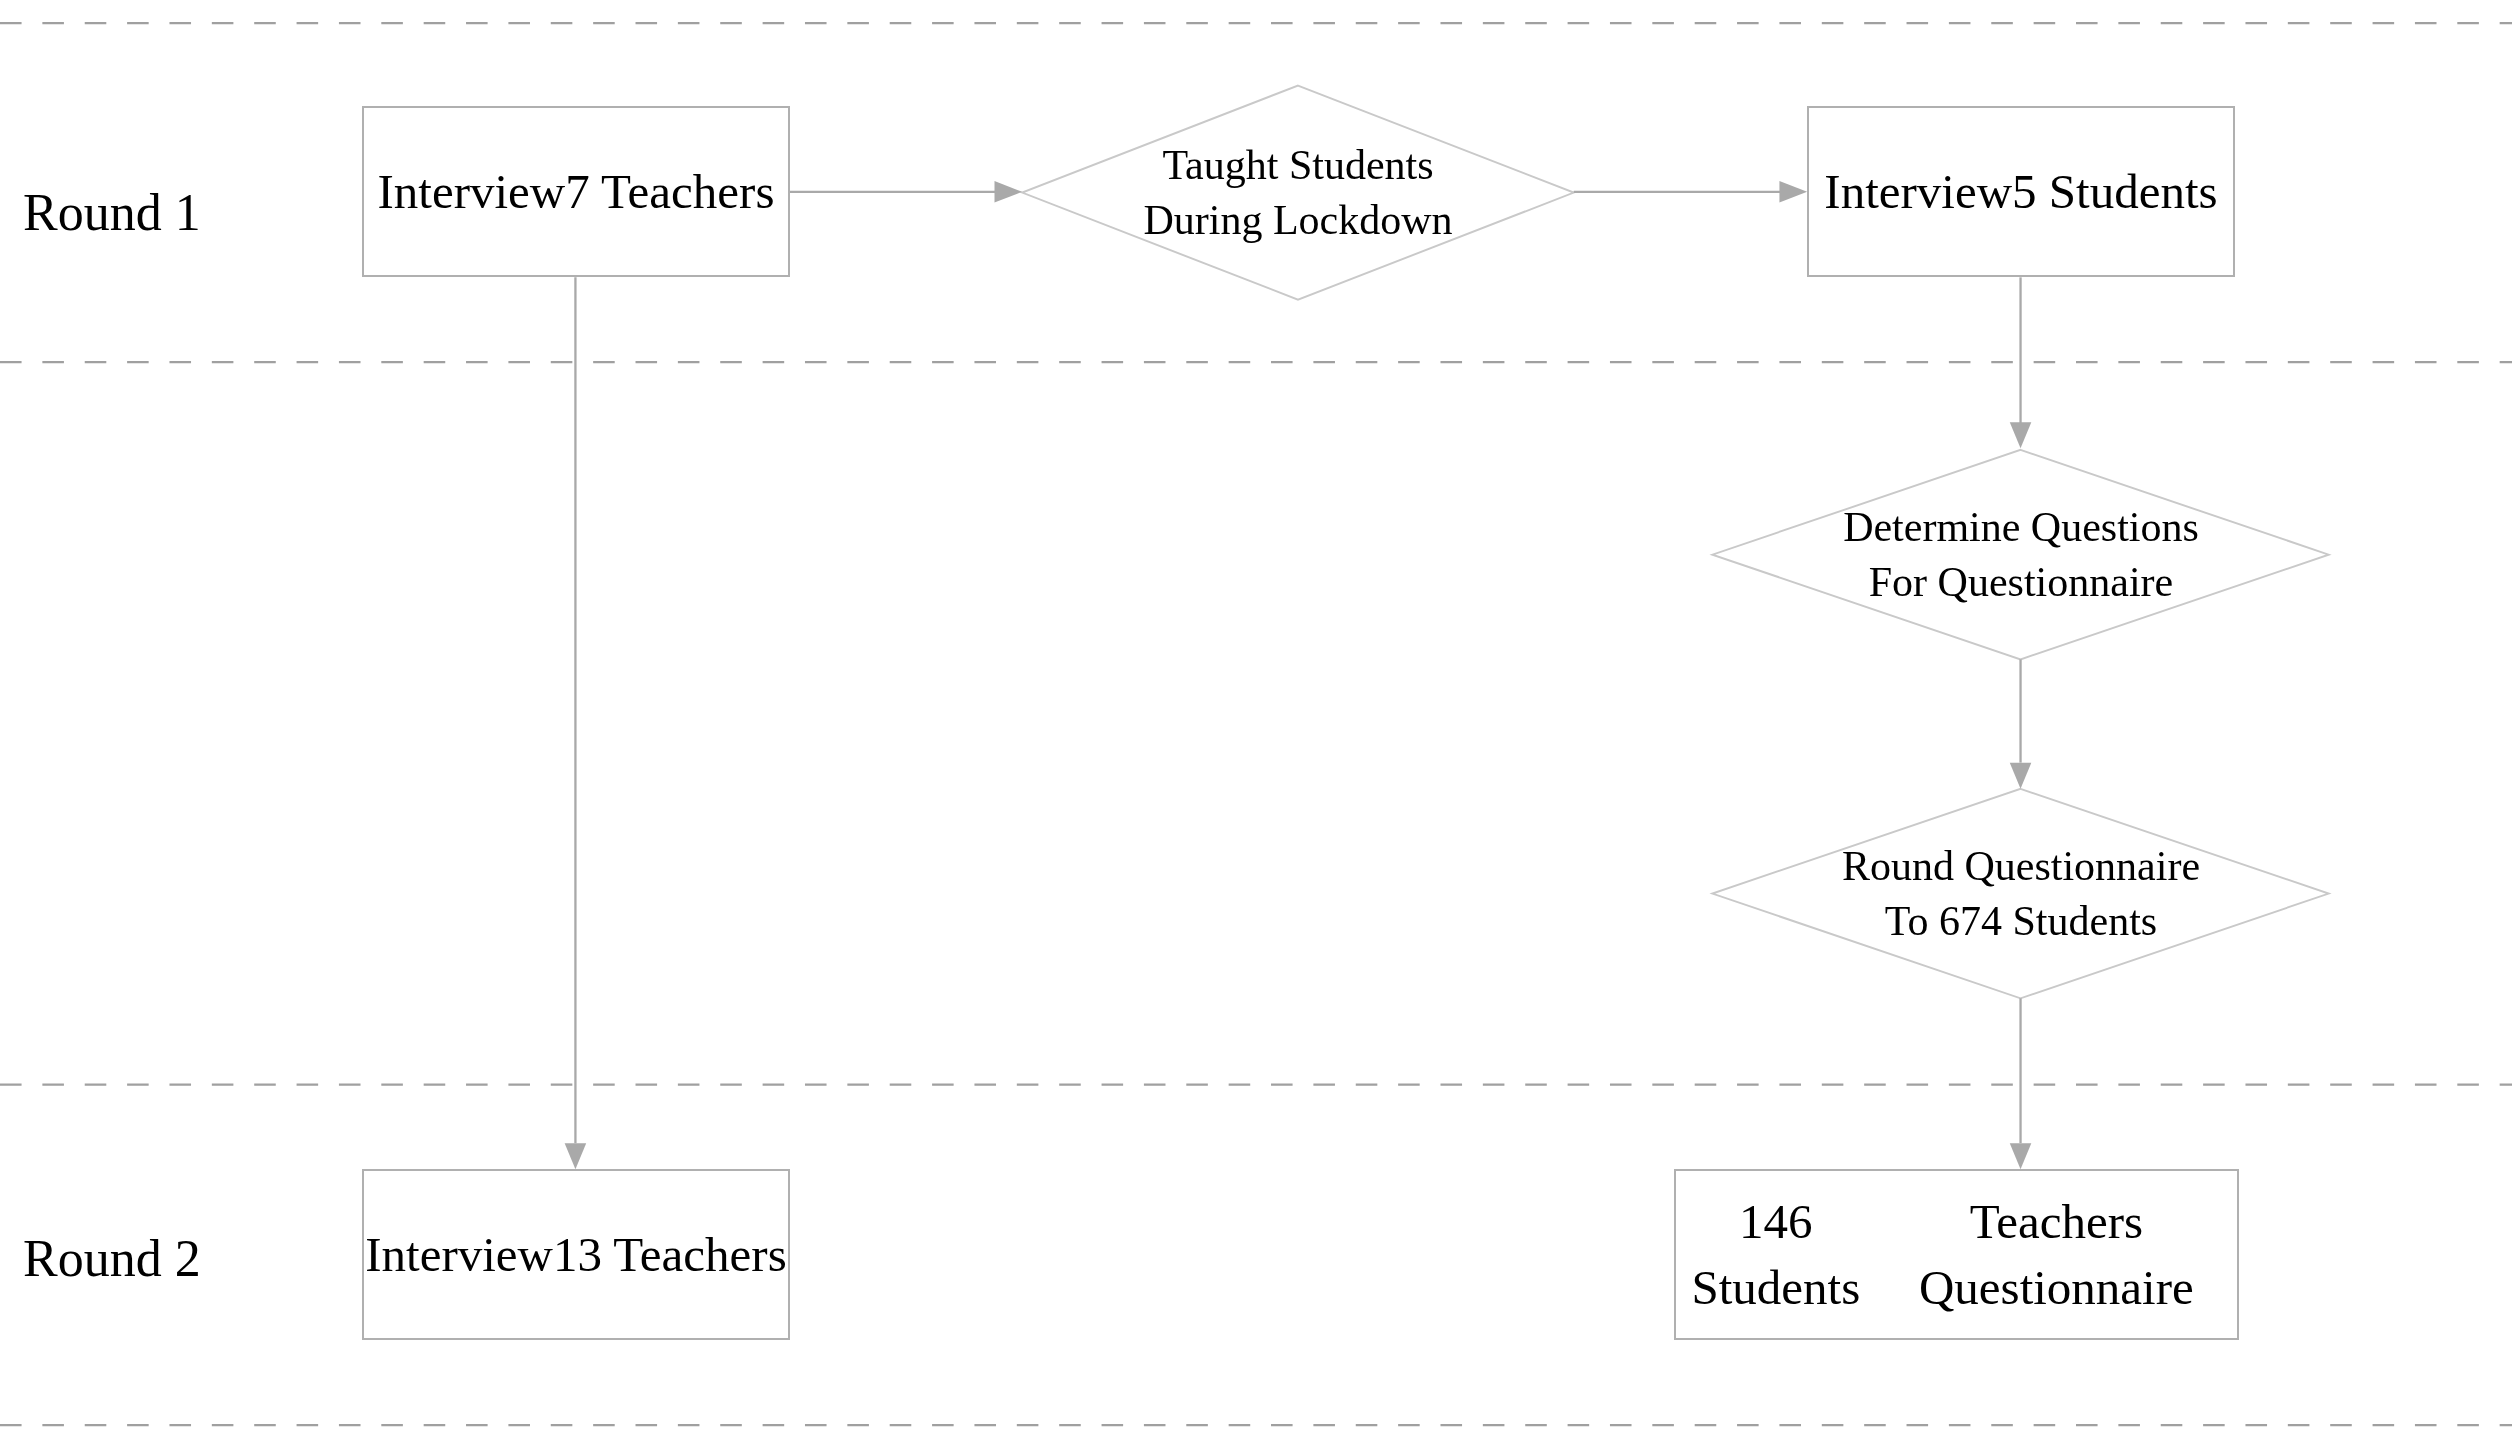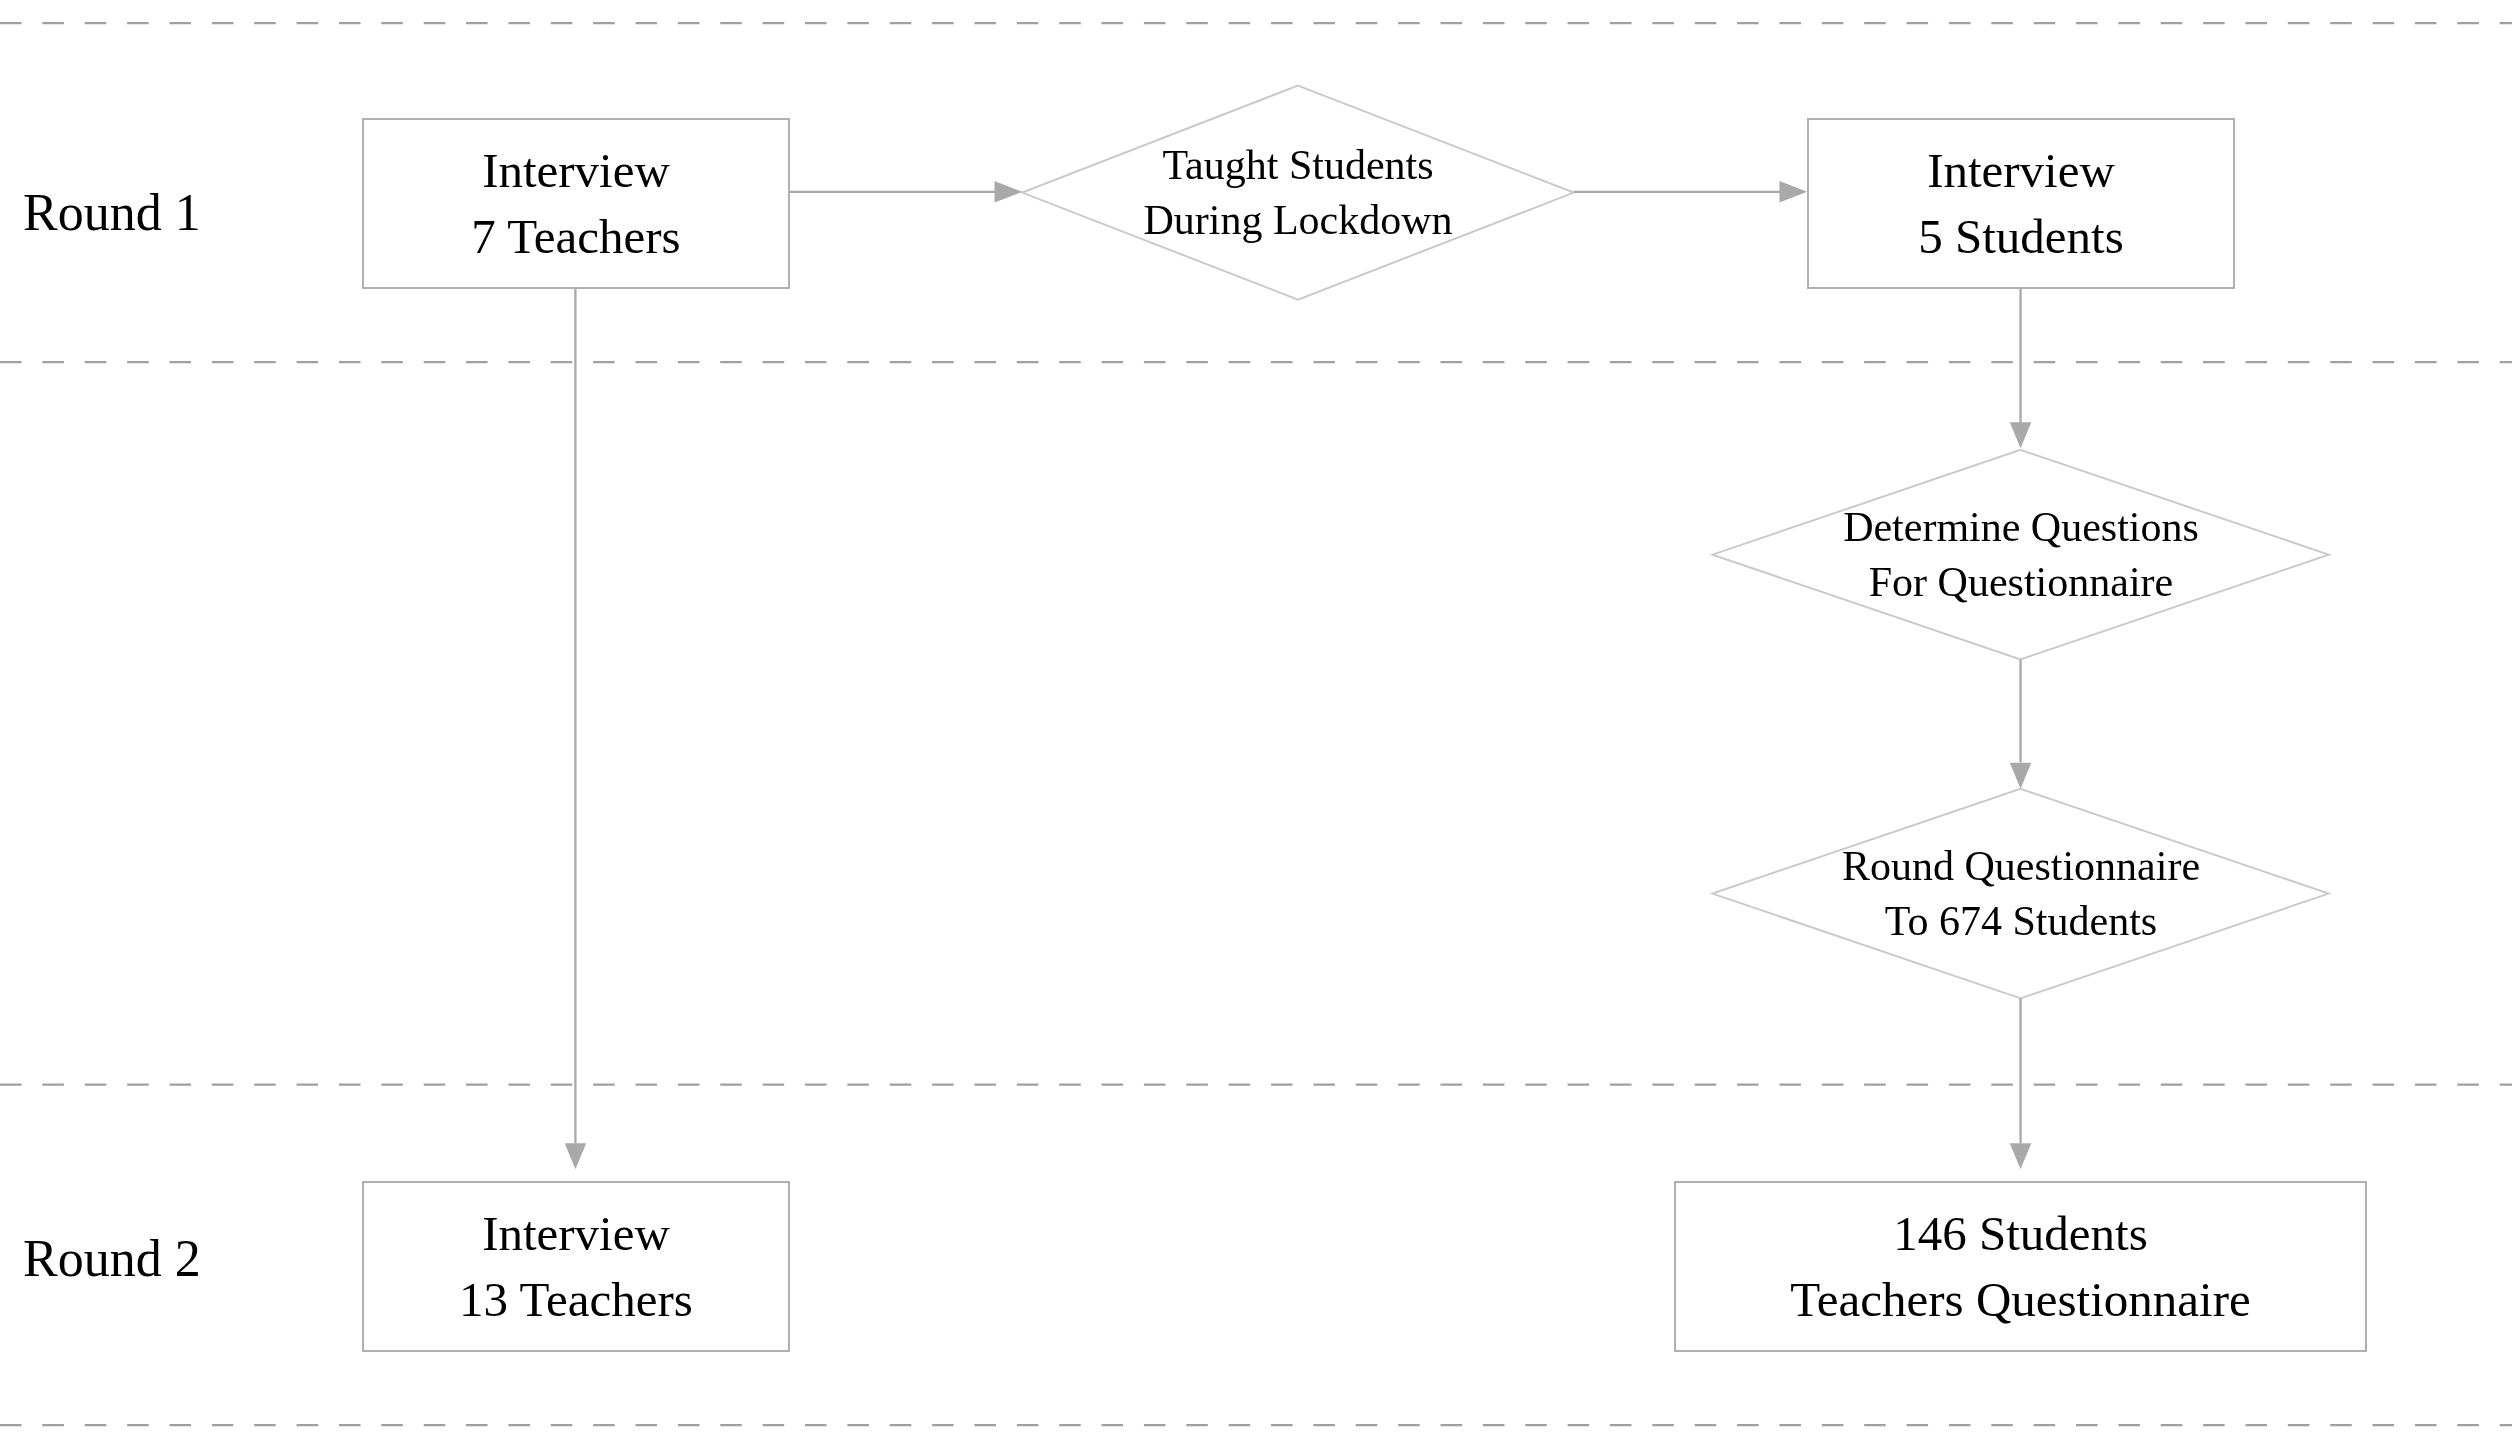--- a/index.html
+++ b/index.html
@@ -19,25 +19,24 @@
   .connector-layer {
     position: absolute;
     left: 0;
     top: 0;
     width: 2512px;
     height: 1449px;
   }
   .node {
     position: absolute;
     display: flex;
-    flex-direction: column;
+    flex-direction: row;
     align-items: center;
     justify-content: center;
     text-align: center;
-    margin-top: 12px;
   }
   .box {
     background: #ffffff;
     border: 2.3px solid #b0b0b0;
     box-sizing: border-box;
     font-size: 49px;
     line-height: 1.33;
   }
   .diamond-label {
     position: absolute;
@@ -114,21 +113,21 @@
   <div class="node box" style="left:362px; top:106px; width:428px; height:171px;">
     <div>Interview</div>
     <div>7 Teachers</div>
   </div>
 
   <div class="node box" style="left:1807px; top:106px; width:428px; height:171px;">
     <div>Interview</div>
     <div>5 Students</div>
   </div>
 
-  <div class="node box" style="left:1674px; top:1169px; width:693px; height:171px;">
+  <div class="node box" style="left:1674px; top:1169px; width:565px; height:171px;">
     <div>146 Students</div>
     <div>Teachers Questionnaire</div>
   </div>
 
   <div class="node box" style="left:362px; top:1169px; width:428px; height:171px;">
     <div>Interview</div>
     <div>13 Teachers</div>
   </div>
 
   <div class="diamond-label" style="left:1298px; top:193px;">

